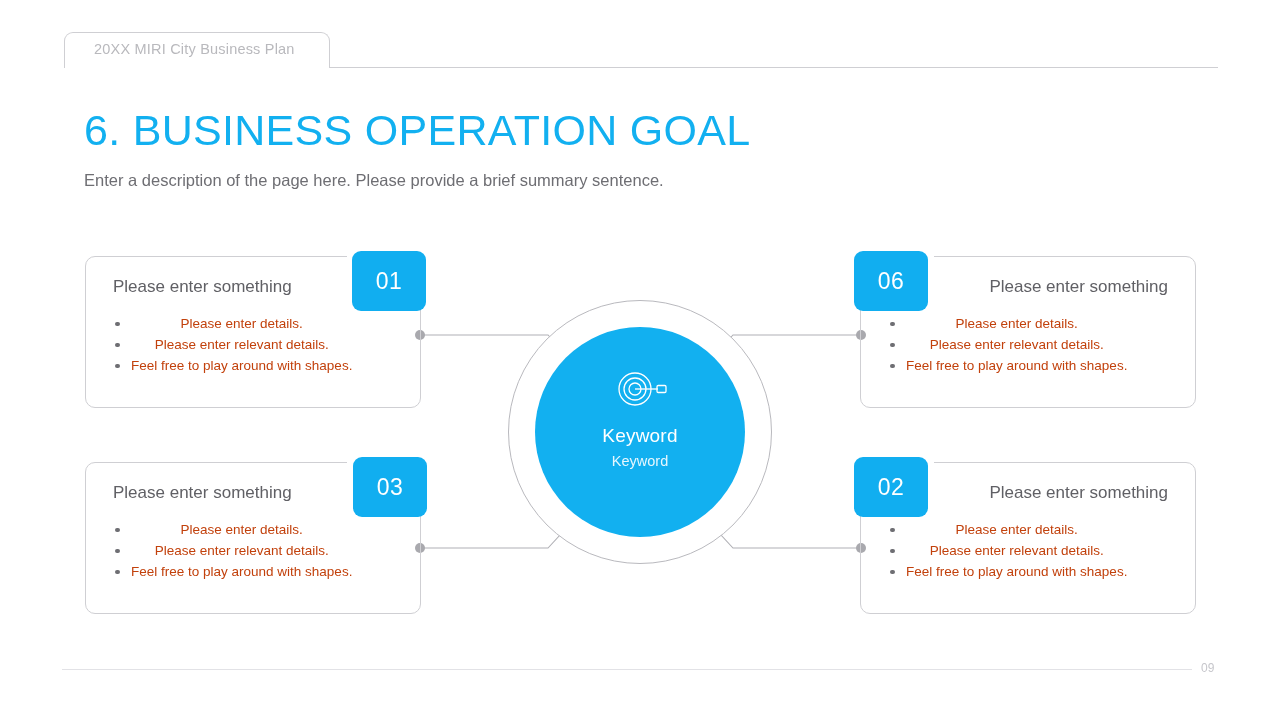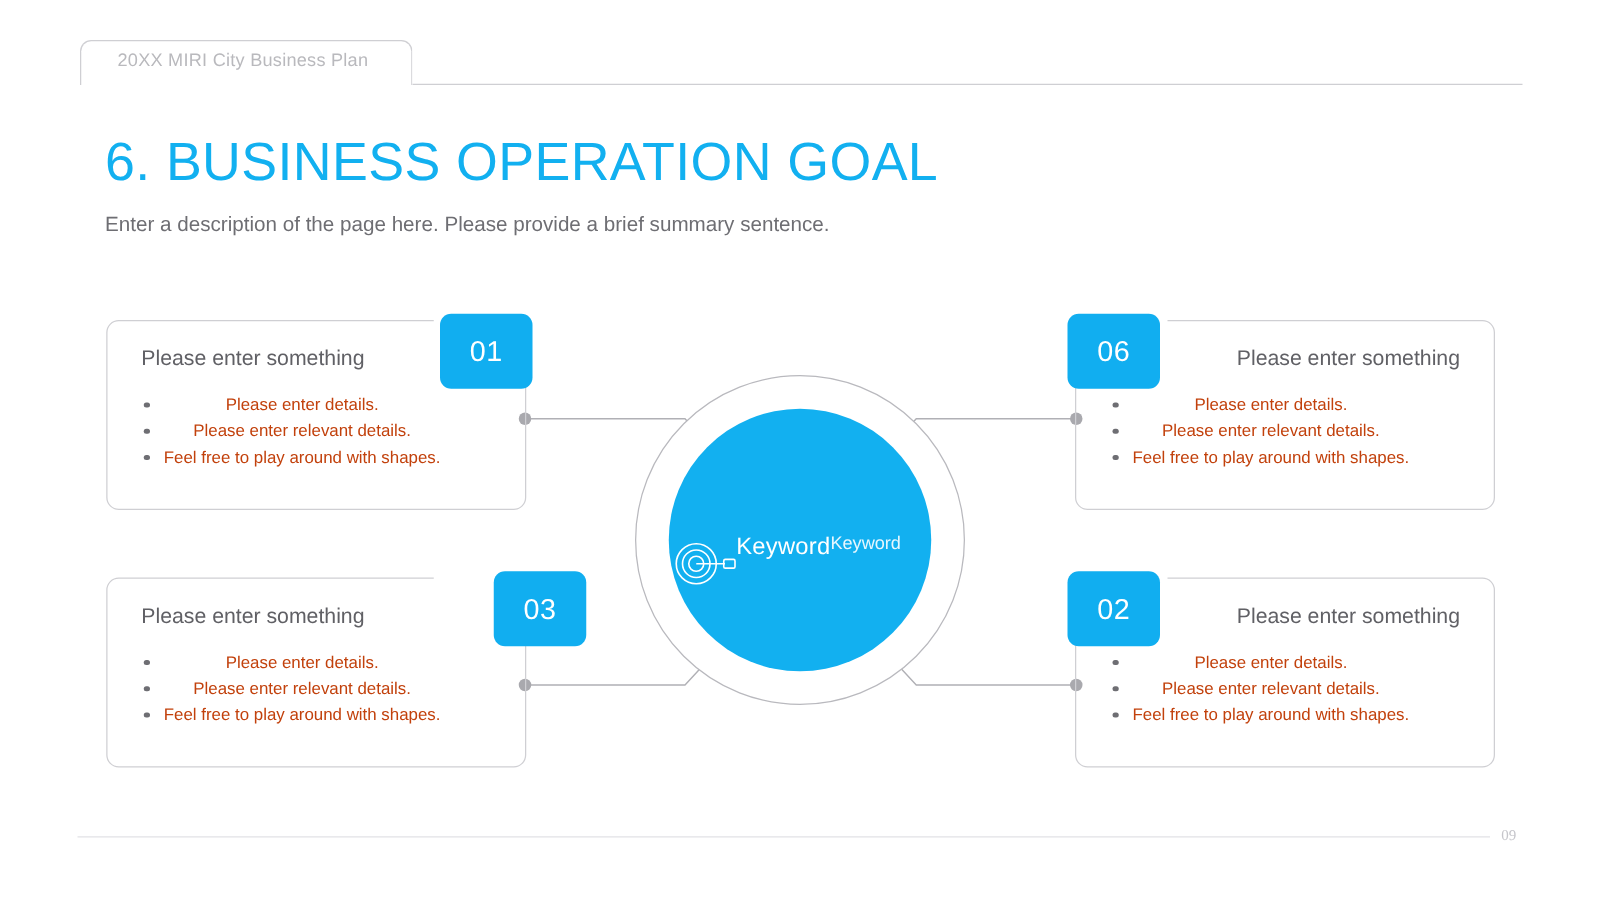--- a/index.html
+++ b/index.html
@@ -163,21 +163,21 @@
   }
   .disc {
     position: absolute;
     left: 535px;
     top: 327px;
     width: 210px;
     height: 210px;
     border-radius: 50%;
     background: #12b0f0;
     display: flex;
-    flex-direction: row;
+    flex-direction: column;
     align-items: center;
   }
   .disc-icon {
     margin-top: 42px;
   }
   .disc-kw-main {
     margin-top: 12px;
     font-size: 19px;
     color: #ffffff;
     letter-spacing: 0.2px;
@@ -206,21 +206,20 @@
     width: 1130px;
     height: 1px;
     background: #e2e2e6;
   }
   .footer-page {
     position: absolute;
     left: 1201px;
     top: 661px;
     font-size: 12px;
     color: #c6c6cb;
-    font-family: Liberation Serif, serif;
   }
 </style>
 </head>
 <body>
 
 <div id="slide">
 
   <div class="tab-wrap">
     <div class="tab-shape"></div>
     <div class="tab-label">20XX MIRI City Business Plan</div>
@@ -302,21 +301,21 @@
     <div class="border-mask" style="left:332px; top:-4px; width:8px; height:48px;"></div>
     <div class="card-title" style="left:28px; top:21px;">Please enter something</div>
     <div class="card-list-wrap">
       <ul class="card-list" style="left:28px; top:57px;">
         <li>Please enter details.</li>
         <li>Please enter relevant details.</li>
         <li>Feel free to play around with shapes.</li>
       </ul>
     </div>
   </div>
-  <div class="badge" style="left:353px; top:457px;margin-left:42px;">03</div>
+  <div class="badge" style="left:353px; top:457px;">03</div>
 
   <div class="card" style="left:860px; top:462px; width:336px; height:152px;">
     <div class="card-border"></div>
     <div class="border-mask" style="left:-8px; top:-4px; width:82px; height:8px;"></div>
     <div class="border-mask" style="left:-4px; top:-4px; width:8px; height:48px;"></div>
     <div class="card-title" style="right:28px; top:21px;">Please enter something</div>
     <div class="card-list-wrap">
       <ul class="card-list" style="left:28px; top:57px;">
         <li>Please enter details.</li>
         <li>Please enter relevant details.</li>

